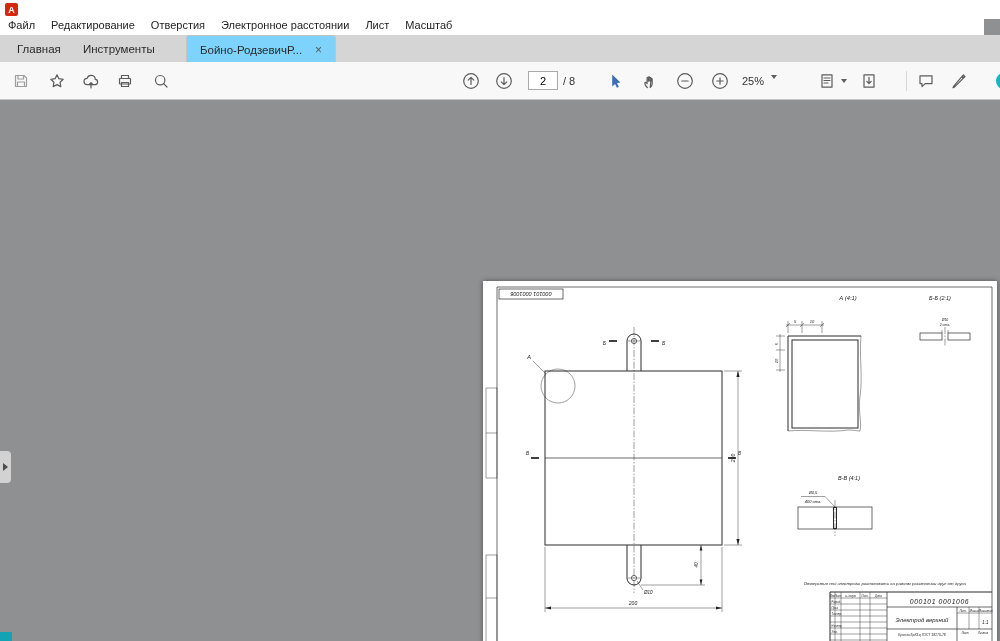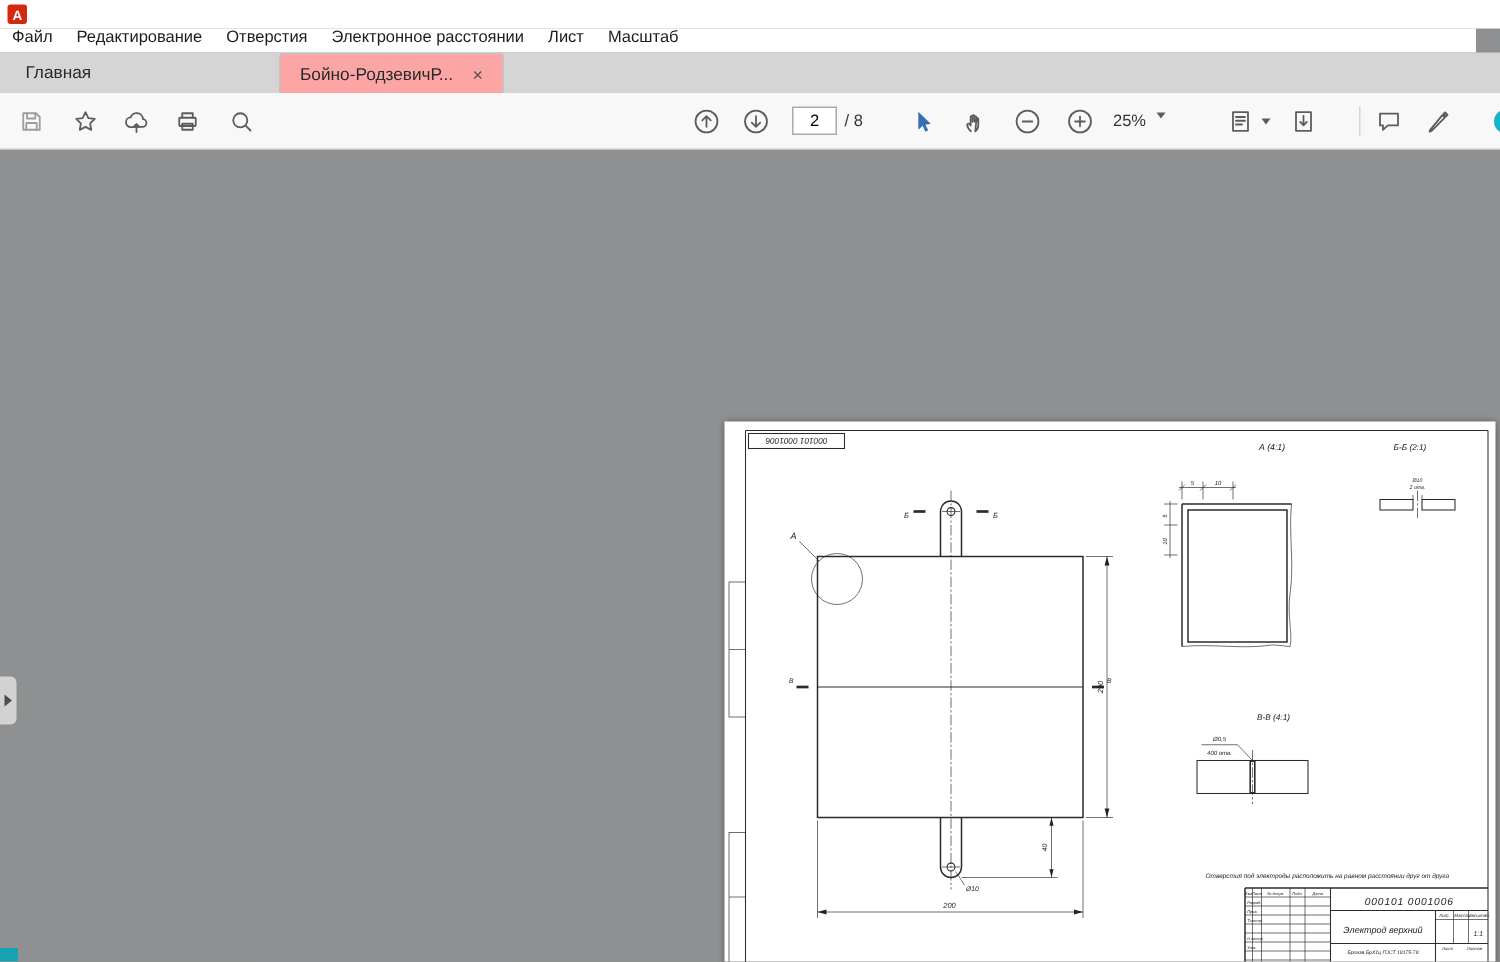--- a/index.html
+++ b/index.html
@@ -11,21 +11,21 @@
   .app-icon{width:13px;height:13px;background:#d2290f;color:#fff;font-size:9px;font-weight:bold;
             display:flex;align-items:center;justify-content:center;border-radius:2px;flex:0 0 auto;}
   .menubar{position:absolute;top:19px;left:0;right:16px;height:16px;background:#fff;
            display:flex;font-size:11px;color:#1d1d1d;}
   .menu-item{padding:0 8px;cursor:default;}
   .tabbar{position:absolute;top:35px;left:0;right:0;height:27px;background:#d5d5d5;}
   .tab{position:absolute;top:0;height:27px;display:flex;align-items:center;
        font-size:11.5px;color:#2a2a2a;padding:0 13px;cursor:default;}
   .tab.home{left:4px;}
   .tab.tools{left:70px;}
-  .tab.doc{left:186px;width:122px;background:#fca5a5;border:1px solid #c4c4c4;border-bottom:none;
+  .tab.doc{left:186px;width:122px;background:#7dd3fc;border:1px solid #c4c4c4;border-bottom:none;
            border-radius:3px 3px 0 0;justify-content:space-between;}
   .tab .close{font-size:12px;color:#555;margin-left:8px;}
   .toolbar{position:absolute;top:62px;left:0;right:0;height:37px;background:#f8f8f8;
            border-bottom:1px solid #c5c5c5;}
   .tb{position:absolute;top:8px;width:22px;height:22px;border:none;background:transparent;padding:2px;}
   .tb svg{display:block;}
   .tb path,.tb circle,.tb rect{stroke:#5c5c5c;fill:none;stroke-width:1.2;
         stroke-linecap:round;stroke-linejoin:round;}
   .tb.dim path,.tb.dim rect{stroke:#9e9e9e;}
   .page-input{position:absolute;left:528px;top:9px;width:28px;height:17px;border:1px solid #a9a9a9;
@@ -68,20 +68,21 @@
   <span class="menu-item">Файл</span>
   <span class="menu-item">Редактирование</span>
   <span class="menu-item">Отверстия</span>
   <span class="menu-item">Электронное расстоянии</span>
   <span class="menu-item">Лист</span>
   <span class="menu-item">Масштаб</span>
 </div>
 
 <div class="tabbar">
   <div class="tab home">Главная</div>
+  <div class="tab tools">Инструменты</div>
   <div class="tab doc">
     <span>Бойно-РодзевичР...</span>
     <span class="close">×</span>
   </div>
 </div>
 
 <div class="toolbar">
   <button class="tb dim" style="left:10px">
     <svg width="18" height="18">
         <path d="M3.5 3.5h8.5l2.5 2.5v8.5h-11z"></path>

